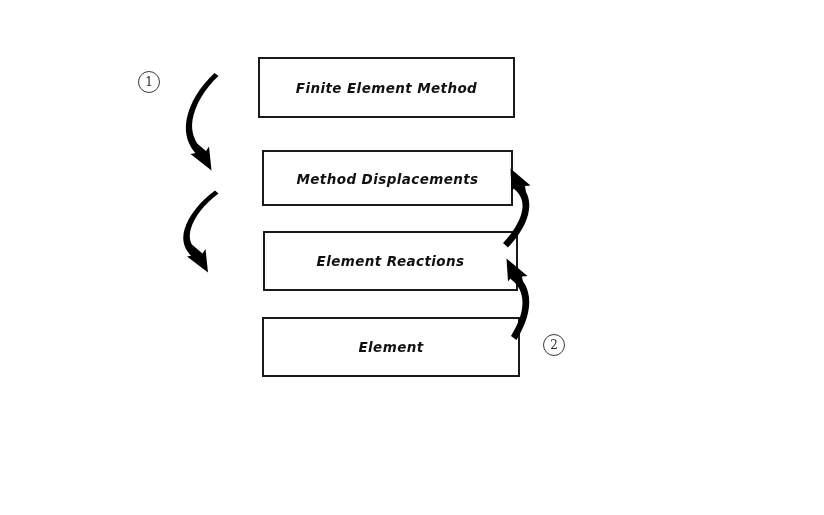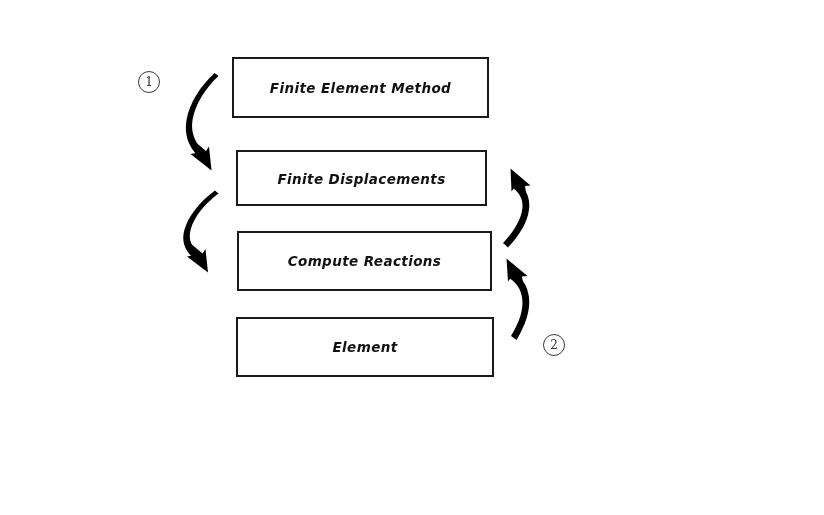--- a/index.html
+++ b/index.html
@@ -15,20 +15,21 @@
     width: 824px;
     height: 515px;
     background: #ffffff;
     overflow: hidden;
   }
   .box {
     position: absolute;
     box-sizing: border-box;
     border: 2px solid #1a1a1a;
     background: #ffffff;
+    margin-left: 26px;
   }
   .box-label {
     position: absolute;
     left: 0;
     right: 0;
     text-align: center;
     font-family: "DejaVu Sans", sans-serif;
     font-weight: bold;
     font-style: italic;
     font-size: 13.5px;
@@ -65,25 +66,25 @@
 </head>
 <body>
 
 <div id="canvas">
 
   <div class="box" style="left:232px; top:57px; width:257px; height:61px;">
     <div class="box-label" style="top:21px;">Finite Element Method</div>
   </div>
 
   <div class="box" style="left:236px; top:150px; width:251px; height:56px;">
-    <div class="box-label" style="top:19px;">Finite Displacements</div>
+    <div class="box-label" style="top:19px;">Method Displacements</div>
   </div>
 
   <div class="box" style="left:237px; top:231px; width:255px; height:60px;">
-    <div class="box-label" style="top:20px;">Compute Reactions</div>
+    <div class="box-label" style="top:20px;">Element Reactions</div>
   </div>
 
   <div class="box" style="left:236px; top:317px; width:258px; height:60px;">
     <div class="box-label" style="top:20px;">Element</div>
   </div>
 
   <div class="marker-circle" style="left:138px; top:71px; width:22px; height:22px;">
     <span>1</span>
   </div>
 

